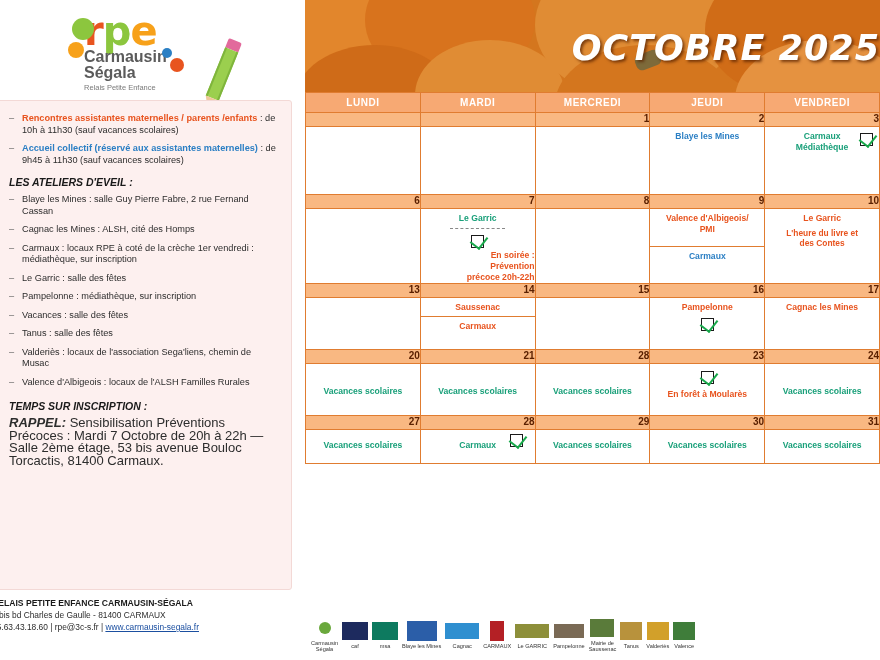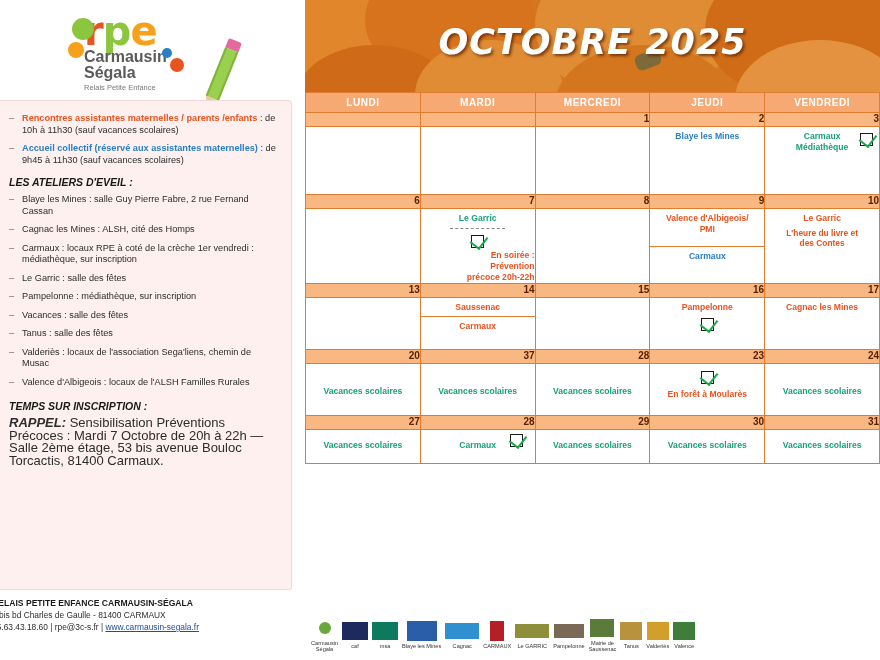--- a/index.html
+++ b/index.html
@@ -82,22 +82,22 @@
     position:absolute; left:305px; top:0; width:575px; height:660px;
     background:#fff;
   }
   #photo {
     position:absolute; left:0; top:0; width:575px; height:92px;
     overflow:hidden;
     background:#d4761e;
   }
   .pk { position:absolute; border-radius:50%; }
   #month-title {
-    position:absolute; left:0; top:22px; width:575px;
-    text-align:center;
+    position:absolute; left:0; top:28px; width:575px;
+    text-align:right;
     font-family:"DejaVu Sans", sans-serif;
     font-size:35px; font-weight:bold; font-style:italic;
     color:#ffffff; letter-spacing:1px;
     text-shadow: 2px 2px 3px rgba(90,35,0,.75);
     z-index:5;
   }
   table.cal {
     position:absolute; left:0; top:92px; width:575px;
     border-collapse:collapse;
     table-layout:fixed;
@@ -325,21 +325,21 @@
           <div class="ev orange">Pampelonne</div>
           <div class="tick-c"><span class="tick"></span></div>
         </td>
         <td class="cell short">
           <div class="ev orange">Cagnac les Mines</div>
         </td>
       </tr>
 
       <tr>
         <td class="daynum">20</td>
-        <td class="daynum">37</td>
+        <td class="daynum">21</td>
         <td class="daynum">28</td>
         <td class="daynum">23</td>
         <td class="daynum">24</td>
       </tr>
       <tr>
         <td class="cell short">
           <div class="ev green" style="padding-top:22px">Vacances scolaires</div>
         </td>
         <td class="cell short">
           <div class="ev green" style="padding-top:22px">Vacances scolaires</div>

